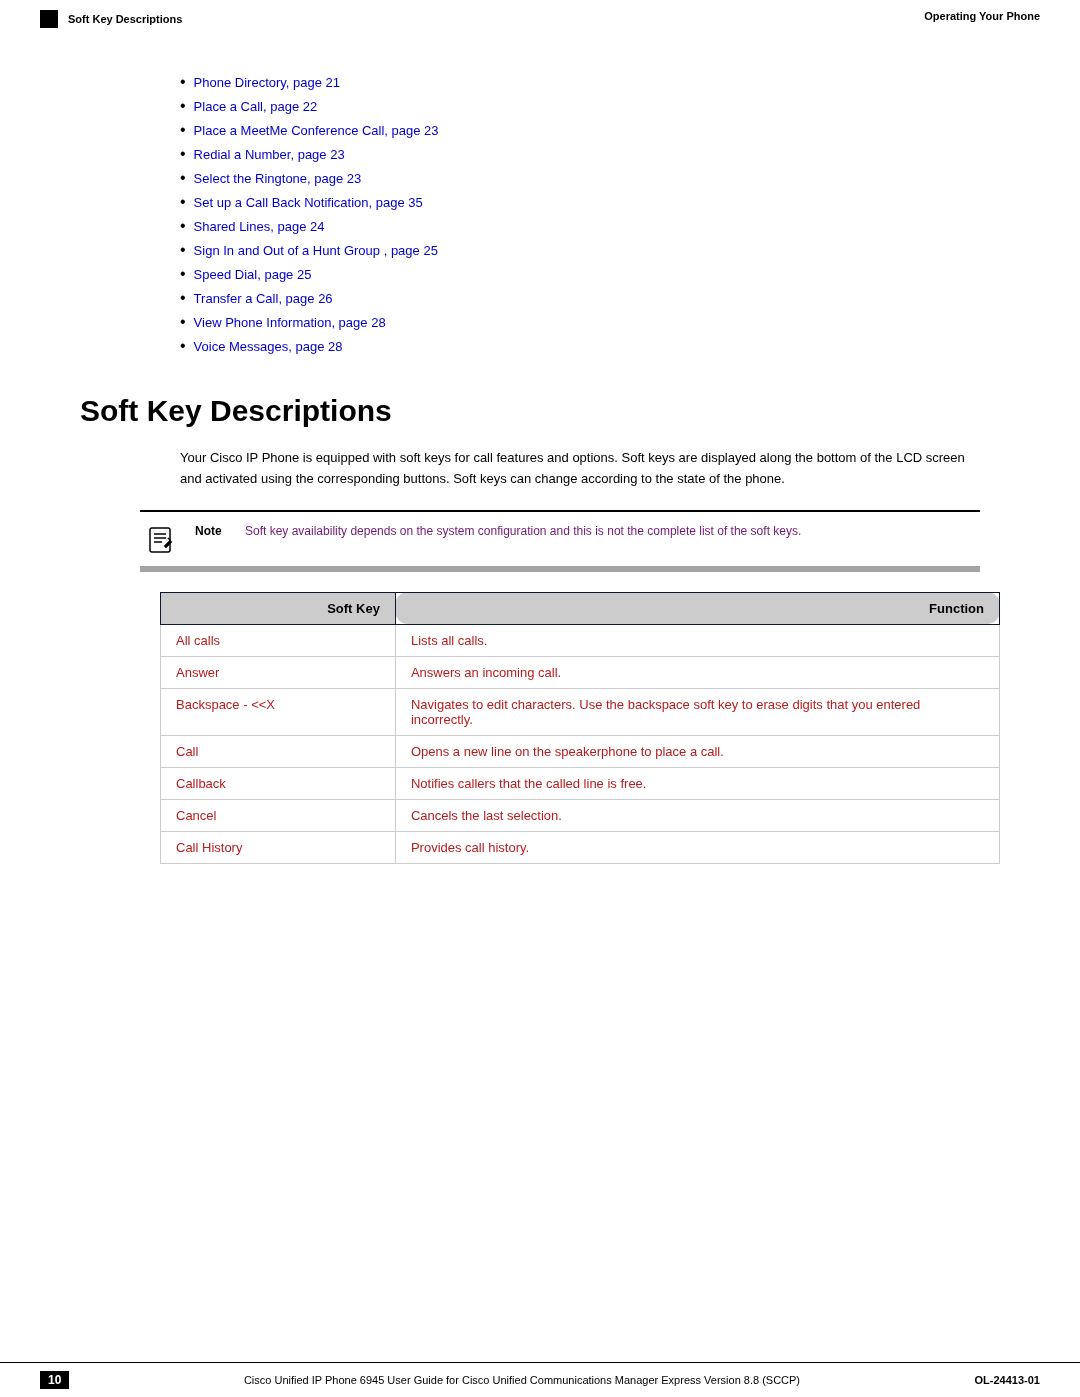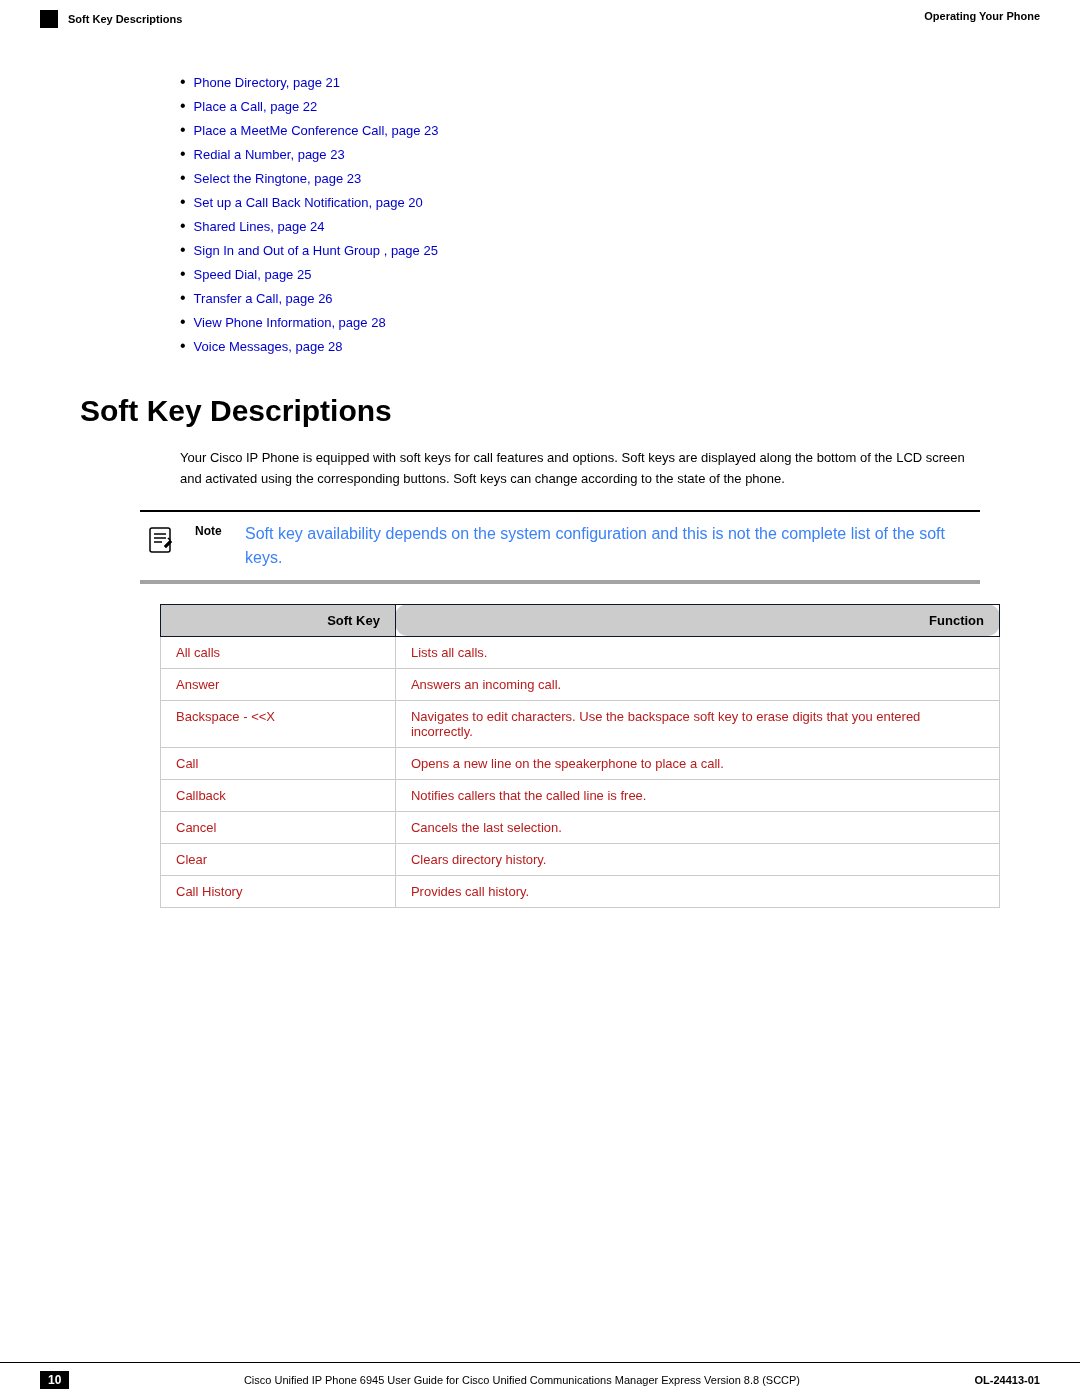--- a/index.html
+++ b/index.html
@@ -113,21 +113,21 @@
       margin-right: 20px;
       margin-bottom: 20px;
     }
 
     
     .note-container {
       margin-left: 60px;
       margin-right: 20px;
       margin-bottom: 20px;
       border-top: 2px solid #000000;
-      border-bottom: 4px solid #a3a3a3;
+      border-bottom: 6px solid #a3a3a3;
       padding: 10px 0;
       display: flex;
       align-items: flex-start;
       gap: 15px;
     }
 
     .note-icon {
       width: 40px;
       flex-shrink: 0;
       display: flex;
@@ -142,22 +142,22 @@
 
     .note-label {
       font-weight: bold;
       font-size: 12px;
       flex-shrink: 0;
       padding-top: 2px;
       min-width: 35px;
     }
 
     .note-text {
-      font-size: 16px;
-      color: #3b82f6;
+      font-size: 12px;
+      color: #701a75;
       line-height: 1.5;
     }
 
     
     .soft-key-table {
       width: calc(100% - 80px);
       margin-left: 80px;
       border-collapse: collapse;
       font-size: 13px;
     }
@@ -265,21 +265,21 @@
         <li>
           <span class="bullet-dot">•</span>
           <a class="bullet-link" href="#">Redial a Number,  page  23</a>
         </li>
         <li>
           <span class="bullet-dot">•</span>
           <a class="bullet-link" href="#">Select the Ringtone,  page  23</a>
         </li>
         <li>
           <span class="bullet-dot">•</span>
-          <a class="bullet-link" href="#">Set up a Call Back Notification,  page  20</a>
+          <a class="bullet-link" href="#">Set up a Call Back Notification,  page  35</a>
         </li>
         <li>
           <span class="bullet-dot">•</span>
           <a class="bullet-link" href="#">Shared Lines,  page  24</a>
         </li>
         <li>
           <span class="bullet-dot">•</span>
           <a class="bullet-link" href="#">Sign In and Out of a Hunt Group ,  page  25</a>
         </li>
         <li>
@@ -347,24 +347,20 @@
           </tr>
           <tr>
             <td>Callback</td>
             <td>Notifies callers that the called line is free.</td>
           </tr>
           <tr>
             <td>Cancel</td>
             <td>Cancels the last selection.</td>
           </tr>
           <tr>
-            <td>Clear</td>
-            <td>Clears directory history.</td>
-          </tr>
-          <tr>
             <td>Call History</td>
             <td>Provides call history.</td>
           </tr>
         </tbody>
     </table>
 
   </div>
 
   <div class="footer">
     <div class="footer-left">

